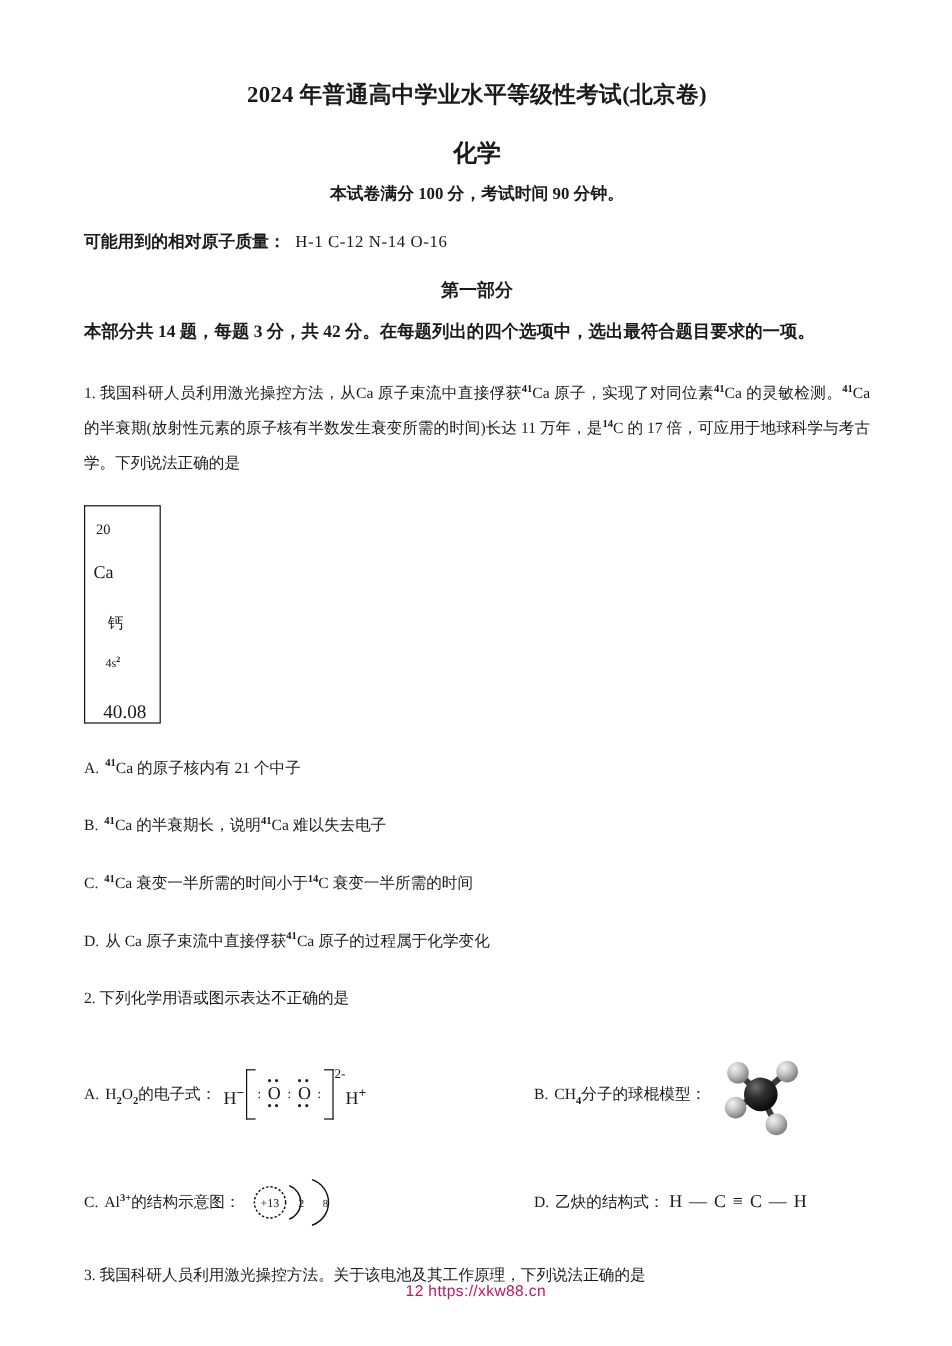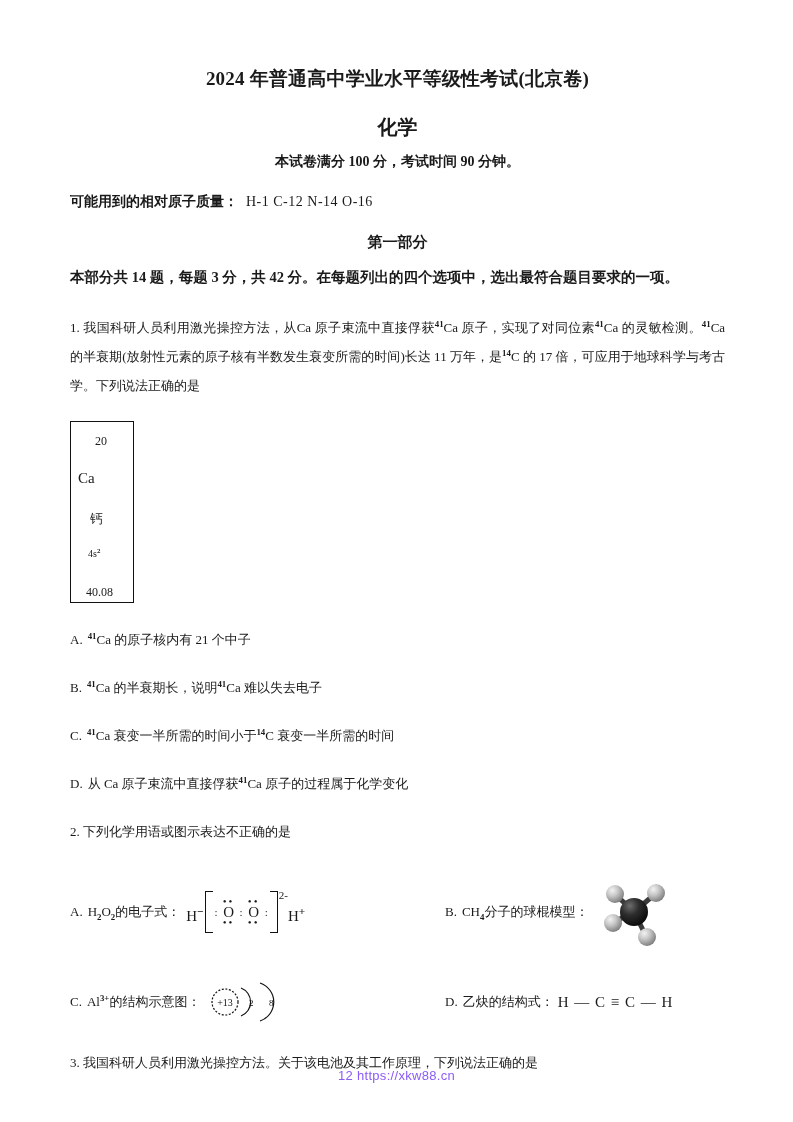--- a/index.html
+++ b/index.html
@@ -100,25 +100,25 @@
 
   
   .element-box {
     margin-top: 20px;
     width: 62px;
     height: 180px;
     border: 1.4px solid #111;
     position: relative;
     font-size: 13px;
   }
-  .eb-z      { position: absolute; left: 24px;  top: 12px;  font-size: 12px; }
+  .eb-z      { position: absolute; left: 9px;  top: 12px;  font-size: 12px; }
   .eb-sym    { position: absolute; left: 7px;  top: 48px;  font-size: 15px; }
   .eb-name   { position: absolute; left: 19px; top: 88px;  font-size: 13px; }
   .eb-config { position: absolute; left: 17px; top: 126px; font-size: 10px; }
-  .eb-mass   { position: absolute; left: 15px; top: 163px; font-size: 12px; }
+  .eb-mass   { position: absolute; left: 15px; top: 163px; font-size: 16px; }
   .element-box > div { white-space: nowrap; }
 
   
   .opt-row {
     display: flex;
     align-items: center;
     margin-top: 30px;
   }
   .opt-cellA { width: 375px; display: flex; align-items: center; font-size: 13px; }
   .opt-cellB { flex: 1; display: flex; align-items: center; font-size: 13px; }
@@ -219,21 +219,21 @@
   }
 
   
   .footer {
     position: absolute;
     left: 0;
     top: 1068px;
     width: 793px;
     text-align: center;
     font-size: 13px;
-    color: #8b5cf6;
+    color: #be185d;
     font-family: "Liberation Sans", sans-serif;
     letter-spacing: 0.3px;
   }
 </style>
 </head>
 <body>
 
 <div class="page">
   <div class="content">
 

